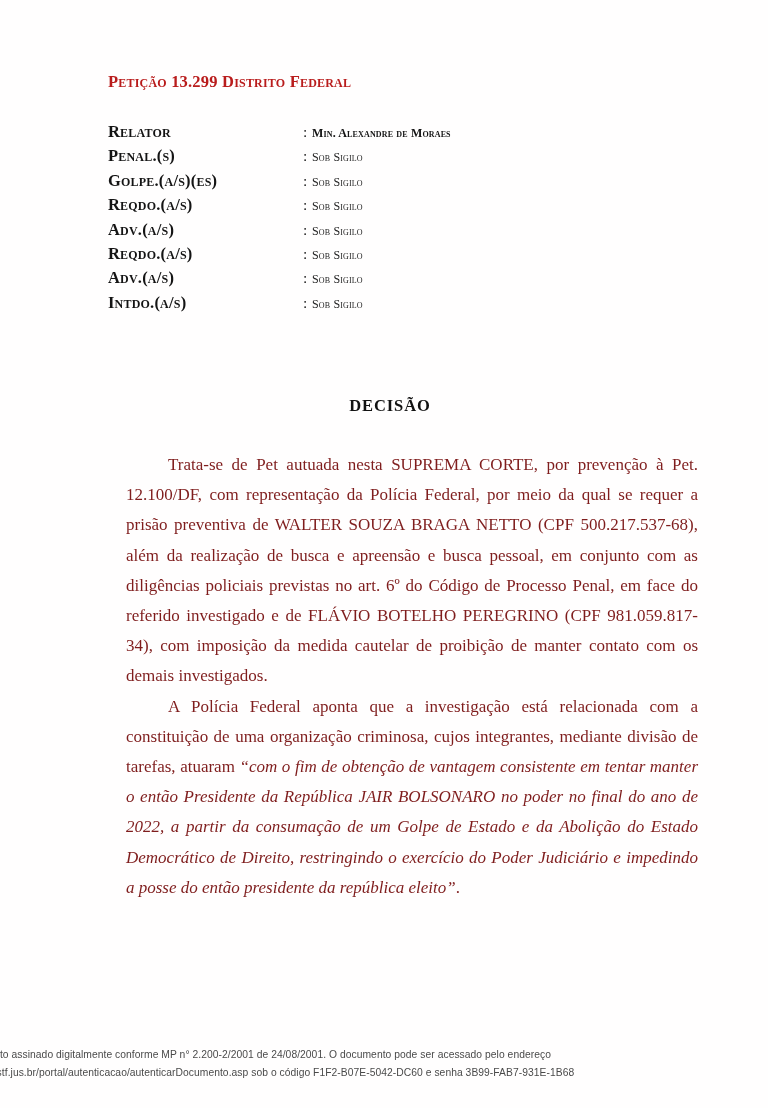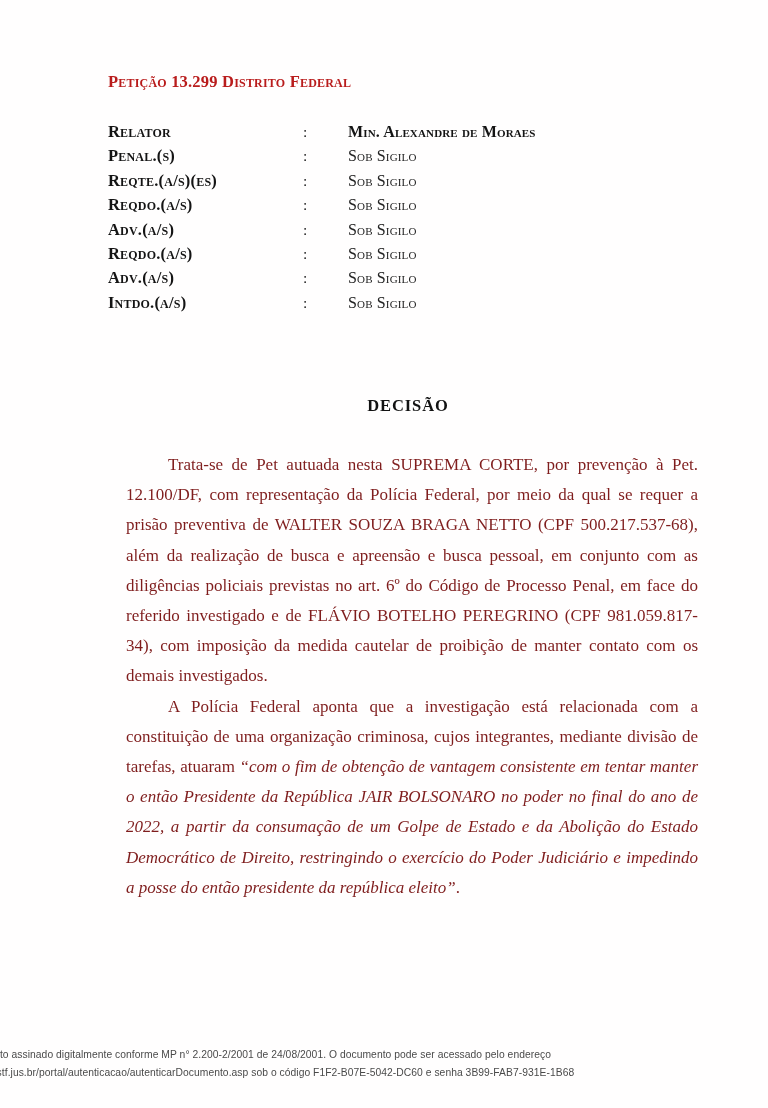--- a/index.html
+++ b/index.html
@@ -58,36 +58,35 @@
     letter-spacing: 0.2px;
     color: #141414;
     white-space: nowrap;
   }
   .party-sep {
     flex: 0 0 9px;
     font-size: 15.5px;
     color: #232323;
   }
   .party-value {
-    font-size: 16px;
+    font-size: 12px;
     font-variant: small-caps;
     letter-spacing: 0.15px;
     color: #232323;
     white-space: nowrap;
-    margin-left: 36px;
   }
   .party-value.emphasis {
     font-weight: bold;
     color: #141414;
   }
 
   
   .decision-heading {
     position: absolute;
-    left: 114px;
+    left: 96px;
     top: 396px;
     width: 588px;
     text-align: center;
     font-size: 16.5px;
     font-weight: bold;
     letter-spacing: 0.9px;
     color: #121212;
   }
 
   .body-block {
@@ -159,21 +158,21 @@
       <span class="party-label">Relator</span>
       <span class="party-sep">:</span>
       <span class="party-value emphasis">Min. Alexandre de Moraes</span>
     </div>
     <div class="party-row">
       <span class="party-label">Penal.(s)</span>
       <span class="party-sep">:</span>
       <span class="party-value">Sob Sigilo</span>
     </div>
     <div class="party-row">
-      <span class="party-label">Reqte.(a/s)(es)</span>
+      <span class="party-label">Golpe.(a/s)(es)</span>
       <span class="party-sep">:</span>
       <span class="party-value">Sob Sigilo</span>
     </div>
     <div class="party-row">
       <span class="party-label">Reqdo.(a/s)</span>
       <span class="party-sep">:</span>
       <span class="party-value">Sob Sigilo</span>
     </div>
     <div class="party-row">
       <span class="party-label">Adv.(a/s)</span>

